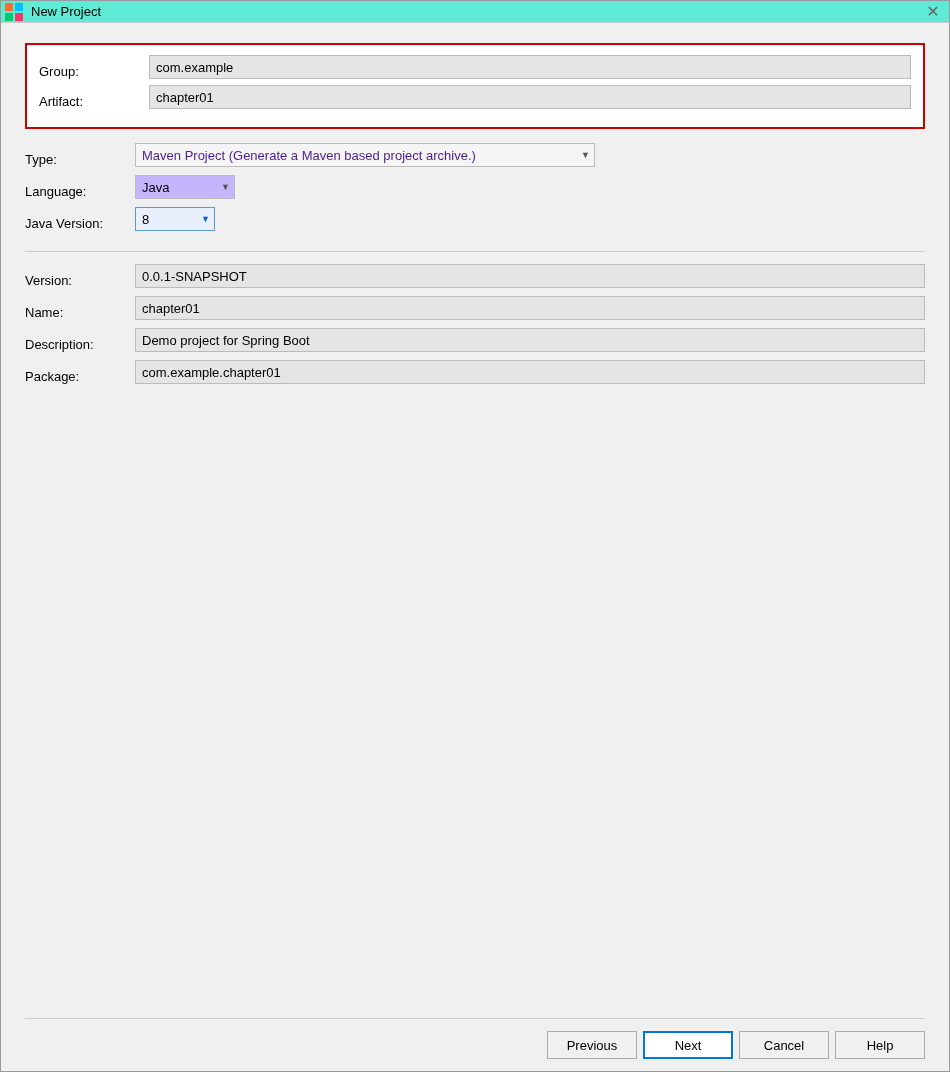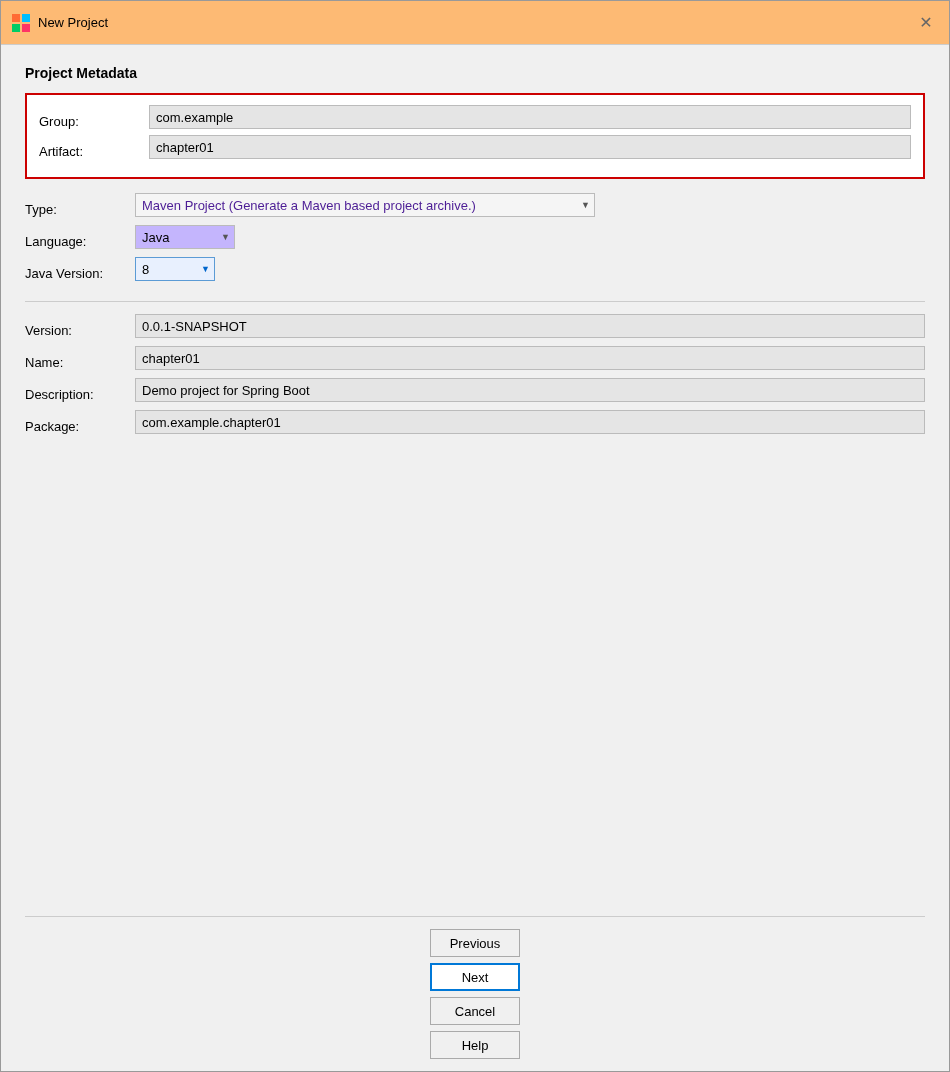--- a/index.html
+++ b/index.html
@@ -16,27 +16,27 @@
       width: 950px;
       min-height: 1072px;
       background: #f0f0f0;
       border: 1px solid #999;
       display: flex;
       flex-direction: column;
       box-shadow: 2px 2px 8px rgba(0,0,0,0.3);
       position: relative;
     }
     .title-bar {
-      background: #fdba74;
+      background: #5eead4;
       border-bottom: 1px solid #ccc;
       display: flex;
       align-items: center;
-      padding: 6px 11px;
+      padding: 6px 4px;
       justify-content: space-between;
-      height: 44px;
+      height: 22px;
     }
     .title-bar-left {
       display: flex;
       align-items: center;
       gap: 8px;
     }
     .title-icon {
       width: 18px;
       height: 18px;
     }
@@ -183,21 +183,20 @@
       height: 1px;
       background: #ccc;
       margin: 0 24px;
     }
     .button-bar {
       display: flex;
       justify-content: flex-end;
       align-items: center;
       padding: 12px 24px;
       gap: 6px;
-      flex-direction: column;
     }
     .btn {
       min-width: 90px;
       height: 28px;
       border: 1px solid #aaa;
       background: #f0f0f0;
       padding: 0 16px;
       font-size: 13px;
       cursor: pointer;
       color: #000;
@@ -228,21 +227,20 @@
         <rect x="10" y="0" width="8" height="8" fill="#00BFFF"></rect>
         <rect x="0" y="10" width="8" height="8" fill="#00CC66"></rect>
         <rect x="10" y="10" width="8" height="8" fill="#FF3366"></rect>
       </svg>
       <span class="title-text">New Project</span>
     </div>
     <button class="close-btn">✕</button>
   </div>
 
   <div class="content">
-    <div class="section-title">Project Metadata</div>
 
     <div class="highlighted-box">
       <div class="form-row highlighted-row">
         <span class="label">Group:</span>
         <input class="text-input" type="text" value="com.example" style="">
       </div>
       <div class="form-row">
         <span class="label">Artifact:</span>
         <input class="text-input" type="text" value="chapter01" style="">
       </div>

